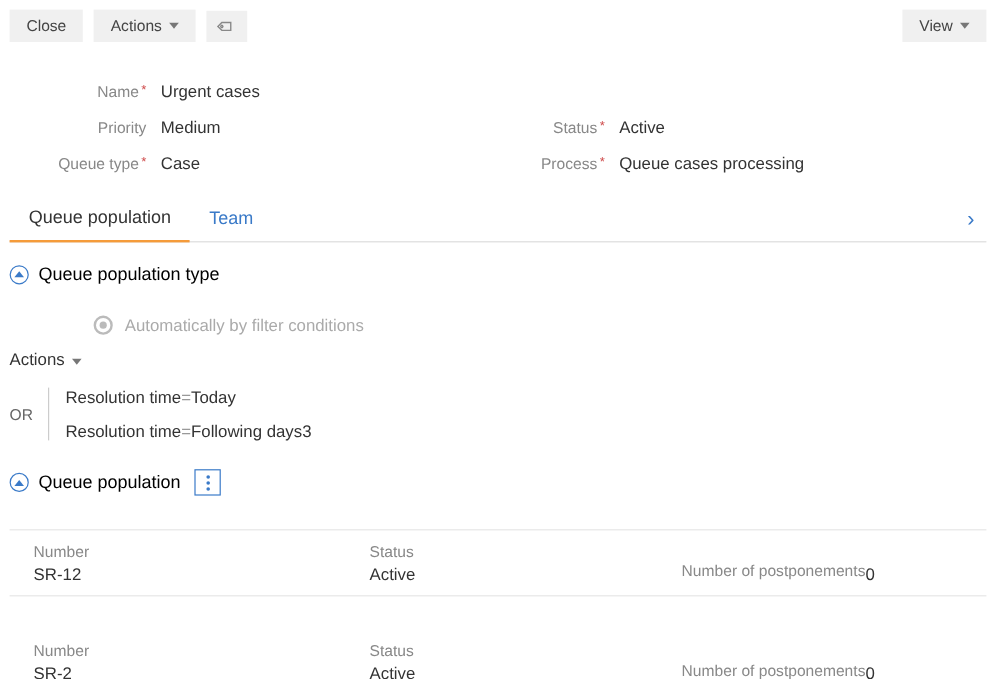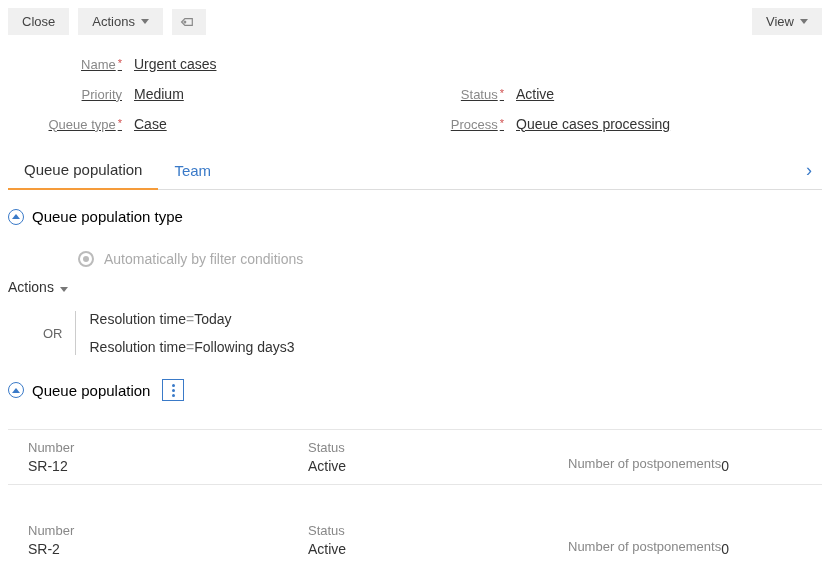--- a/index.html
+++ b/index.html
@@ -29,21 +29,21 @@
   .toolbar .spacer { flex: 1; }
   .caret-down {
     display:inline-block; width:0; height:0;
     border-left:4px solid transparent; border-right:4px solid transparent;
     border-top:5px solid #777; margin-left:2px;
   }
   .tag-icon-shape { display:inline-block; transform: rotate(-45deg); }
   .tag-icon-shape svg { display:block; }
 
   
-  .fields { margin-top: 14px; margin-bottom: 10px; text-decoration: underline; }
+  .fields { margin-top: 26px; margin-bottom: 10px; }
   .field-row { display:flex; align-items:center; min-height:30px; }
   .field-label {
     width: 120px; text-align: right; padding-right: 6px;
     color: #888; font-size: 13px;
   }
   .req { color: #d05050; font-size: 11px; vertical-align: top; margin-left:2px;}
   .field-value {
     flex:1; padding: 4px 6px;
     border-bottom: 1px solid transparent;
     color: #333; font-size: 14px;
@@ -99,21 +99,21 @@
     display:flex; align-items:center; justify-content:center;
   }
   .radio.checked::after {
     content:""; width:6px; height:6px; background:#bbb; border-radius:50%;
   }
   .radio-label { color:#aaa; font-size:14px; }
 
   .filter-actions { color:#333; font-size:14px; padding:4px 0 10px 0;}
   .filter-block { display:flex; align-items:stretch; }
   .or-col {
-    display:flex; align-items:center; padding:0 12px 0 0; color:#666; font-size:13px;margin-left:35px;
+    display:flex; align-items:center; padding:0 12px 0 0; color:#666; font-size:13px;
   }
   .or-div {
     width:1px; background:#ccc; margin:6px 14px 6px 0;
   }
   .cond-col { flex:1; }
   .cond-row { display:flex; align-items:center; padding:6px 0; font-size:14px;}
   .cond-row .op { color:#999; }
   .add-cond { color:#aaa; padding:4px 0; font-size:14px; cursor:pointer;}
 
   

